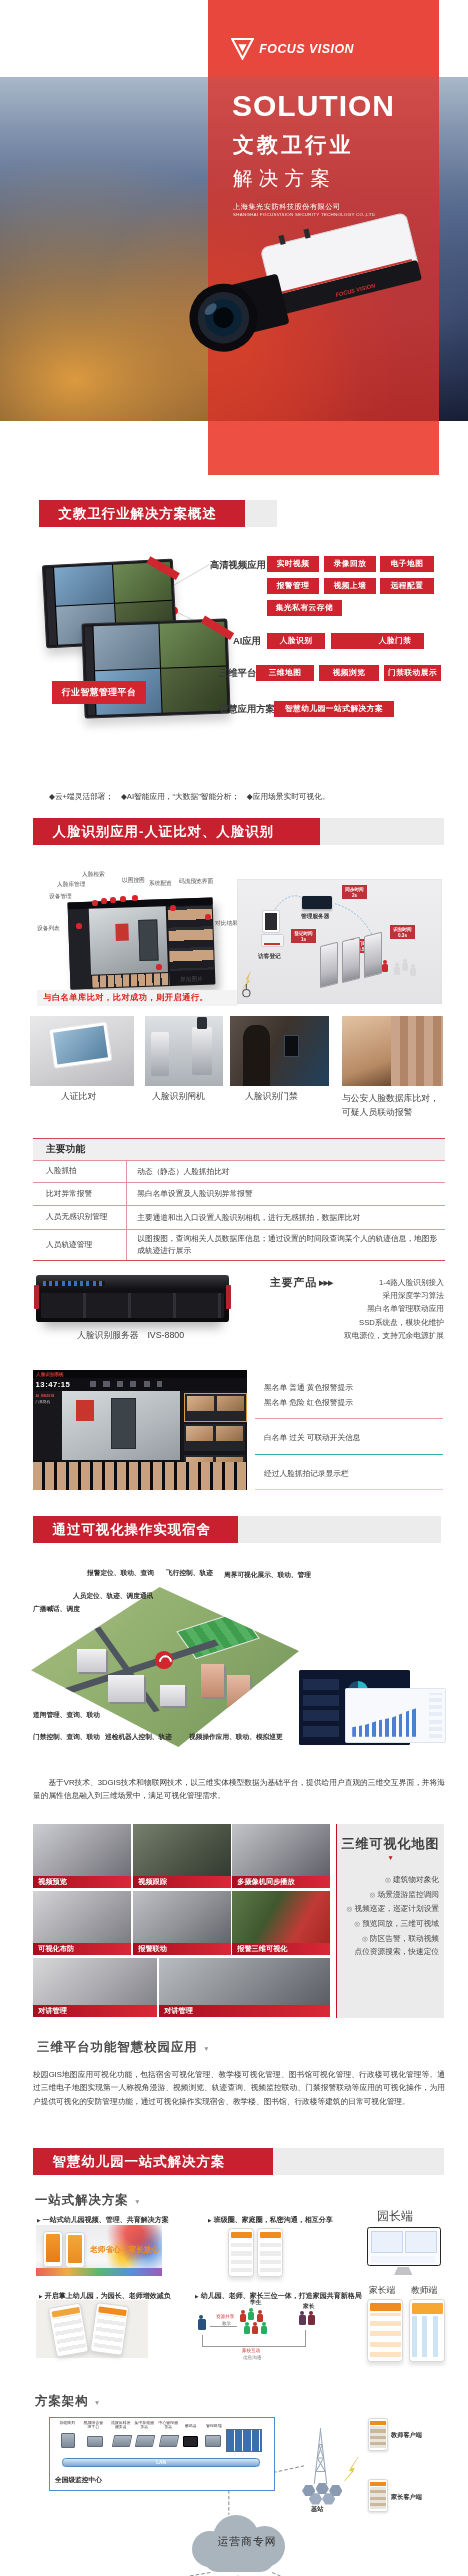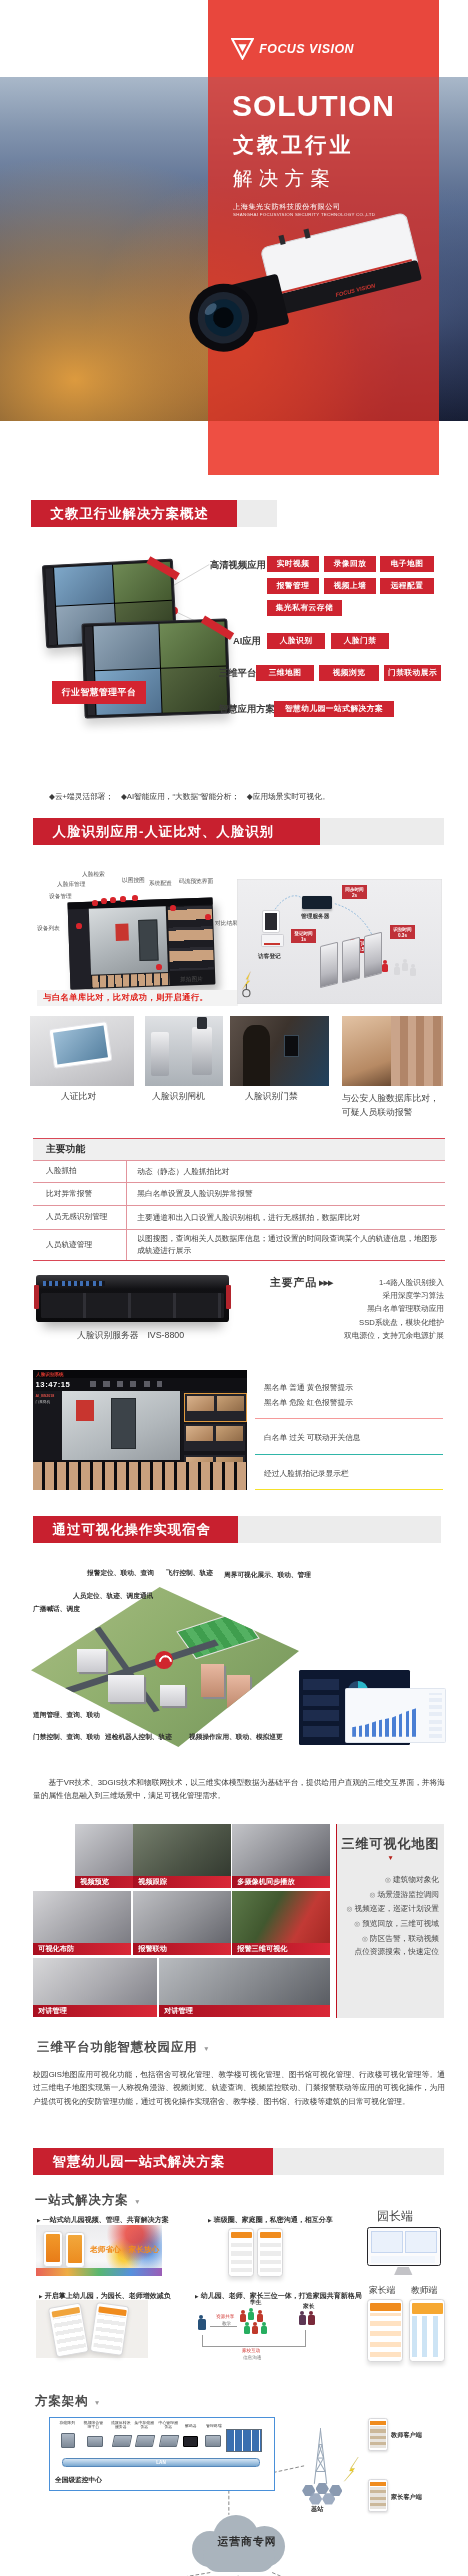--- a/index.html
+++ b/index.html
@@ -157,21 +157,21 @@
   .lanbar{position:absolute;height:6.7px;background:linear-gradient(180deg,#d6e6f5,#7aa8d0);border:0.5px solid #5588bb;border-radius:3.6px;color:#fff;font-size:4.6px;font-weight:bold;display:flex;align-items:center;justify-content:center;}
   .vwall{position:absolute;background:
      repeating-linear-gradient(90deg,#3a6fb0 0 7.2px,#fff 7.2px 8.2px),
      repeating-linear-gradient(0deg,transparent 0 6.2px,#fff 6.2px 7.2px);border:1px solid #5d6a77;}
   .mphone{position:absolute;width:17.5px;height:31px;background:#fff;border:1px solid #d9d9dc;border-radius:2.6px;box-shadow:0 1px 2.6px rgba(0,0,0,.15);}
   .mphone .hd{position:absolute;left:1px;right:1px;top:1.5px;height:4.1px;background:#f08c1e;}
   .mphone .bd{position:absolute;left:1px;right:1px;top:6.7px;bottom:2.1px;background:repeating-linear-gradient(0deg,#e8e4de 0 3.1px,#cbb89a 3.1px 6.2px);}
   .alabel{position:absolute;font-size:6.2px;color:#333;white-space:nowrap;}
   .cloud{position:absolute;left:187px;top:2510px;width:103px;height:67px;}
   .cloud i{position:absolute;border-radius:50%;background:#aab4bd;}
-  .cloud span{position:absolute;left:17px;right:0;top:25px;text-align:center;font-size:10.8px;font-weight:bold;color:#2e2e2e;letter-spacing:1px;}
+  .cloud span{position:absolute;left:17px;right:0;top:25px;text-align:center;font-size:10.8px;font-weight:normal;color:#2e2e2e;letter-spacing:1px;}
   .tower{position:absolute;left:305px;top:2428px;width:31px;height:57px;}
   .hexes{position:absolute;left:299px;top:2483px;width:46px;height:21.6px;}
   .hexes i{position:absolute;width:13.4px;height:11.3px;background:#7d8fa8;clip-path:polygon(25% 0,75% 0,100% 50%,75% 100%,25% 100%,0 50%);opacity:.9;}
   .svgo{position:absolute;left:0;top:0;}
 </style>
 </head>
 <body>
 
 <div class="page">
 
@@ -204,21 +204,21 @@
     </svg>
     <span class="word">FOCUS VISION</span>
   </div>
   <div class="t-solution">SOLUTION</div>
   <div class="t-industry">文教卫行业</div>
   <div class="t-sub">解决方案</div>
   <div class="t-company">上海集光安防科技股份有限公司</div>
   <div class="t-company-en">SHANGHAI FOCUSVISION SECURITY TECHNOLOGY CO.,LTD</div>
 
   <div class="sb-gray" style="left:39px;top:500px;width:238px;"></div>
-  <div class="sb-red" style="left:31px;top:500px;width:206px;">
+  <div class="sb-red" style="left:39px;top:500px;width:206px;">
     <span>文教卫行业解决方案概述</span>
   </div>
 
   <svg class="svgo" style="left:0;top:546px;" width="469" height="216" viewBox="0 0 910 420">
     <line x1="310" y1="92" x2="406" y2="36" stroke="#c9c9c9" stroke-width="1.5"></line>
     <line x1="337" y1="126" x2="450" y2="180" stroke="#c9c9c9" stroke-width="1.5"></line>
     <line x1="344" y1="200" x2="424" y2="242" stroke="#c9c9c9" stroke-width="1.5"></line>
     <line x1="341" y1="278" x2="422" y2="312" stroke="#c9c9c9" stroke-width="1.5"></line>
     <circle cx="310" cy="92" r="8" fill="#e01f26"></circle>
     <circle cx="337" cy="126" r="8" fill="#e01f26"></circle>
@@ -252,21 +252,21 @@
   <div class="rbtn" style="left:267px;top:556px;width:52px;">实时视频</div>
   <div class="rbtn" style="left:324px;top:556px;width:52px;">录像回放</div>
   <div class="rbtn" style="left:380px;top:556px;width:54px;">电子地图</div>
   <div class="rbtn" style="left:267px;top:578px;width:52px;">报警管理</div>
   <div class="rbtn" style="left:324px;top:578px;width:52px;">视频上墙</div>
   <div class="rbtn" style="left:380px;top:578px;width:54px;">远程配置</div>
   <div class="rbtn" style="left:267px;top:600px;width:75px;">集光私有云存储</div>
 
   <div class="branch" style="left:233px;top:635px;">AI应用</div>
   <div class="rbtn" style="left:267px;top:633px;width:58px;">人脸识别</div>
-  <div class="rbtn" style="left:331px;top:633px;width:58px;">人脸门禁</div>
+  <div class="rbtn" style="left:331px;top:633px;width:58px;padding-left:35px;">人脸门禁</div>
 
   <div class="branch" style="left:219px;top:667px;">三维平台</div>
   <div class="rbtn" style="left:256px;top:665px;width:58px;">三维地图</div>
   <div class="rbtn" style="left:319px;top:665px;width:60px;">视频浏览</div>
   <div class="rbtn" style="left:384px;top:665px;width:57px;">门禁联动展示</div>
 
   <div class="branch" style="left:219px;top:703px;">智慧应用方案</div>
   <div class="rbtn" style="left:274px;top:701px;width:120px;">智慧幼儿园一站式解决方案</div>
 
   <div class="p-body" style="left:49px;top:790px;width:402px;">◆云+端灵活部署；　◆AI智能应用，“大数据”智能分析；　◆应用场景实时可视化。</div>
@@ -476,21 +476,21 @@
   <div class="sidebar"></div>
   <div class="sb-title">三维可视化地图</div>
   <div class="sb-arrow">▼</div>
   <div class="sb-item" style="top:1875px;"><span class="rg">◎</span><span>建筑物对象化</span></div>
   <div class="sb-item" style="top:1890px;"><span class="rg">◎</span><span>场景漫游监控调阅</span></div>
   <div class="sb-item" style="top:1904px;"><span class="rg">◎</span><span>视频巡逻，巡逻计划设置</span></div>
   <div class="sb-item" style="top:1919px;"><span class="rg">◎</span><span>预览回放，三维可视域</span></div>
   <div class="sb-item" style="top:1934px;"><span class="rg">◎</span><span>防区告警，联动视频</span></div>
   <div class="sb-item" style="top:1947px;"><span>点位资源搜索，快速定位</span></div>
 
-  <div class="gcell" style="left:33px;top:1824px;width:98px;margin-left:42px;">
+  <div class="gcell" style="left:33px;top:1824px;width:98px;">
     <div class="gimg" style="height:52px;background:linear-gradient(140deg,#cdced2,#9a9aa0 55%,#6f7077);"></div>
     <div class="gcap">视频预览</div>
   </div>
   <div class="gcell" style="left:133px;top:1824px;width:98px;">
     <div class="gimg" style="height:52px;background:linear-gradient(140deg,#77806e,#4c5446 60%,#333a30);"></div>
     <div class="gcap">视频跟踪</div>
   </div>
   <div class="gcell" style="left:33px;top:1891px;width:98px;">
     <div class="gimg" style="height:52px;background:linear-gradient(140deg,#d4d4d7,#a8a8ad 50%,#7c7c83);"></div>
     <div class="gcap">可视化布防</div>

